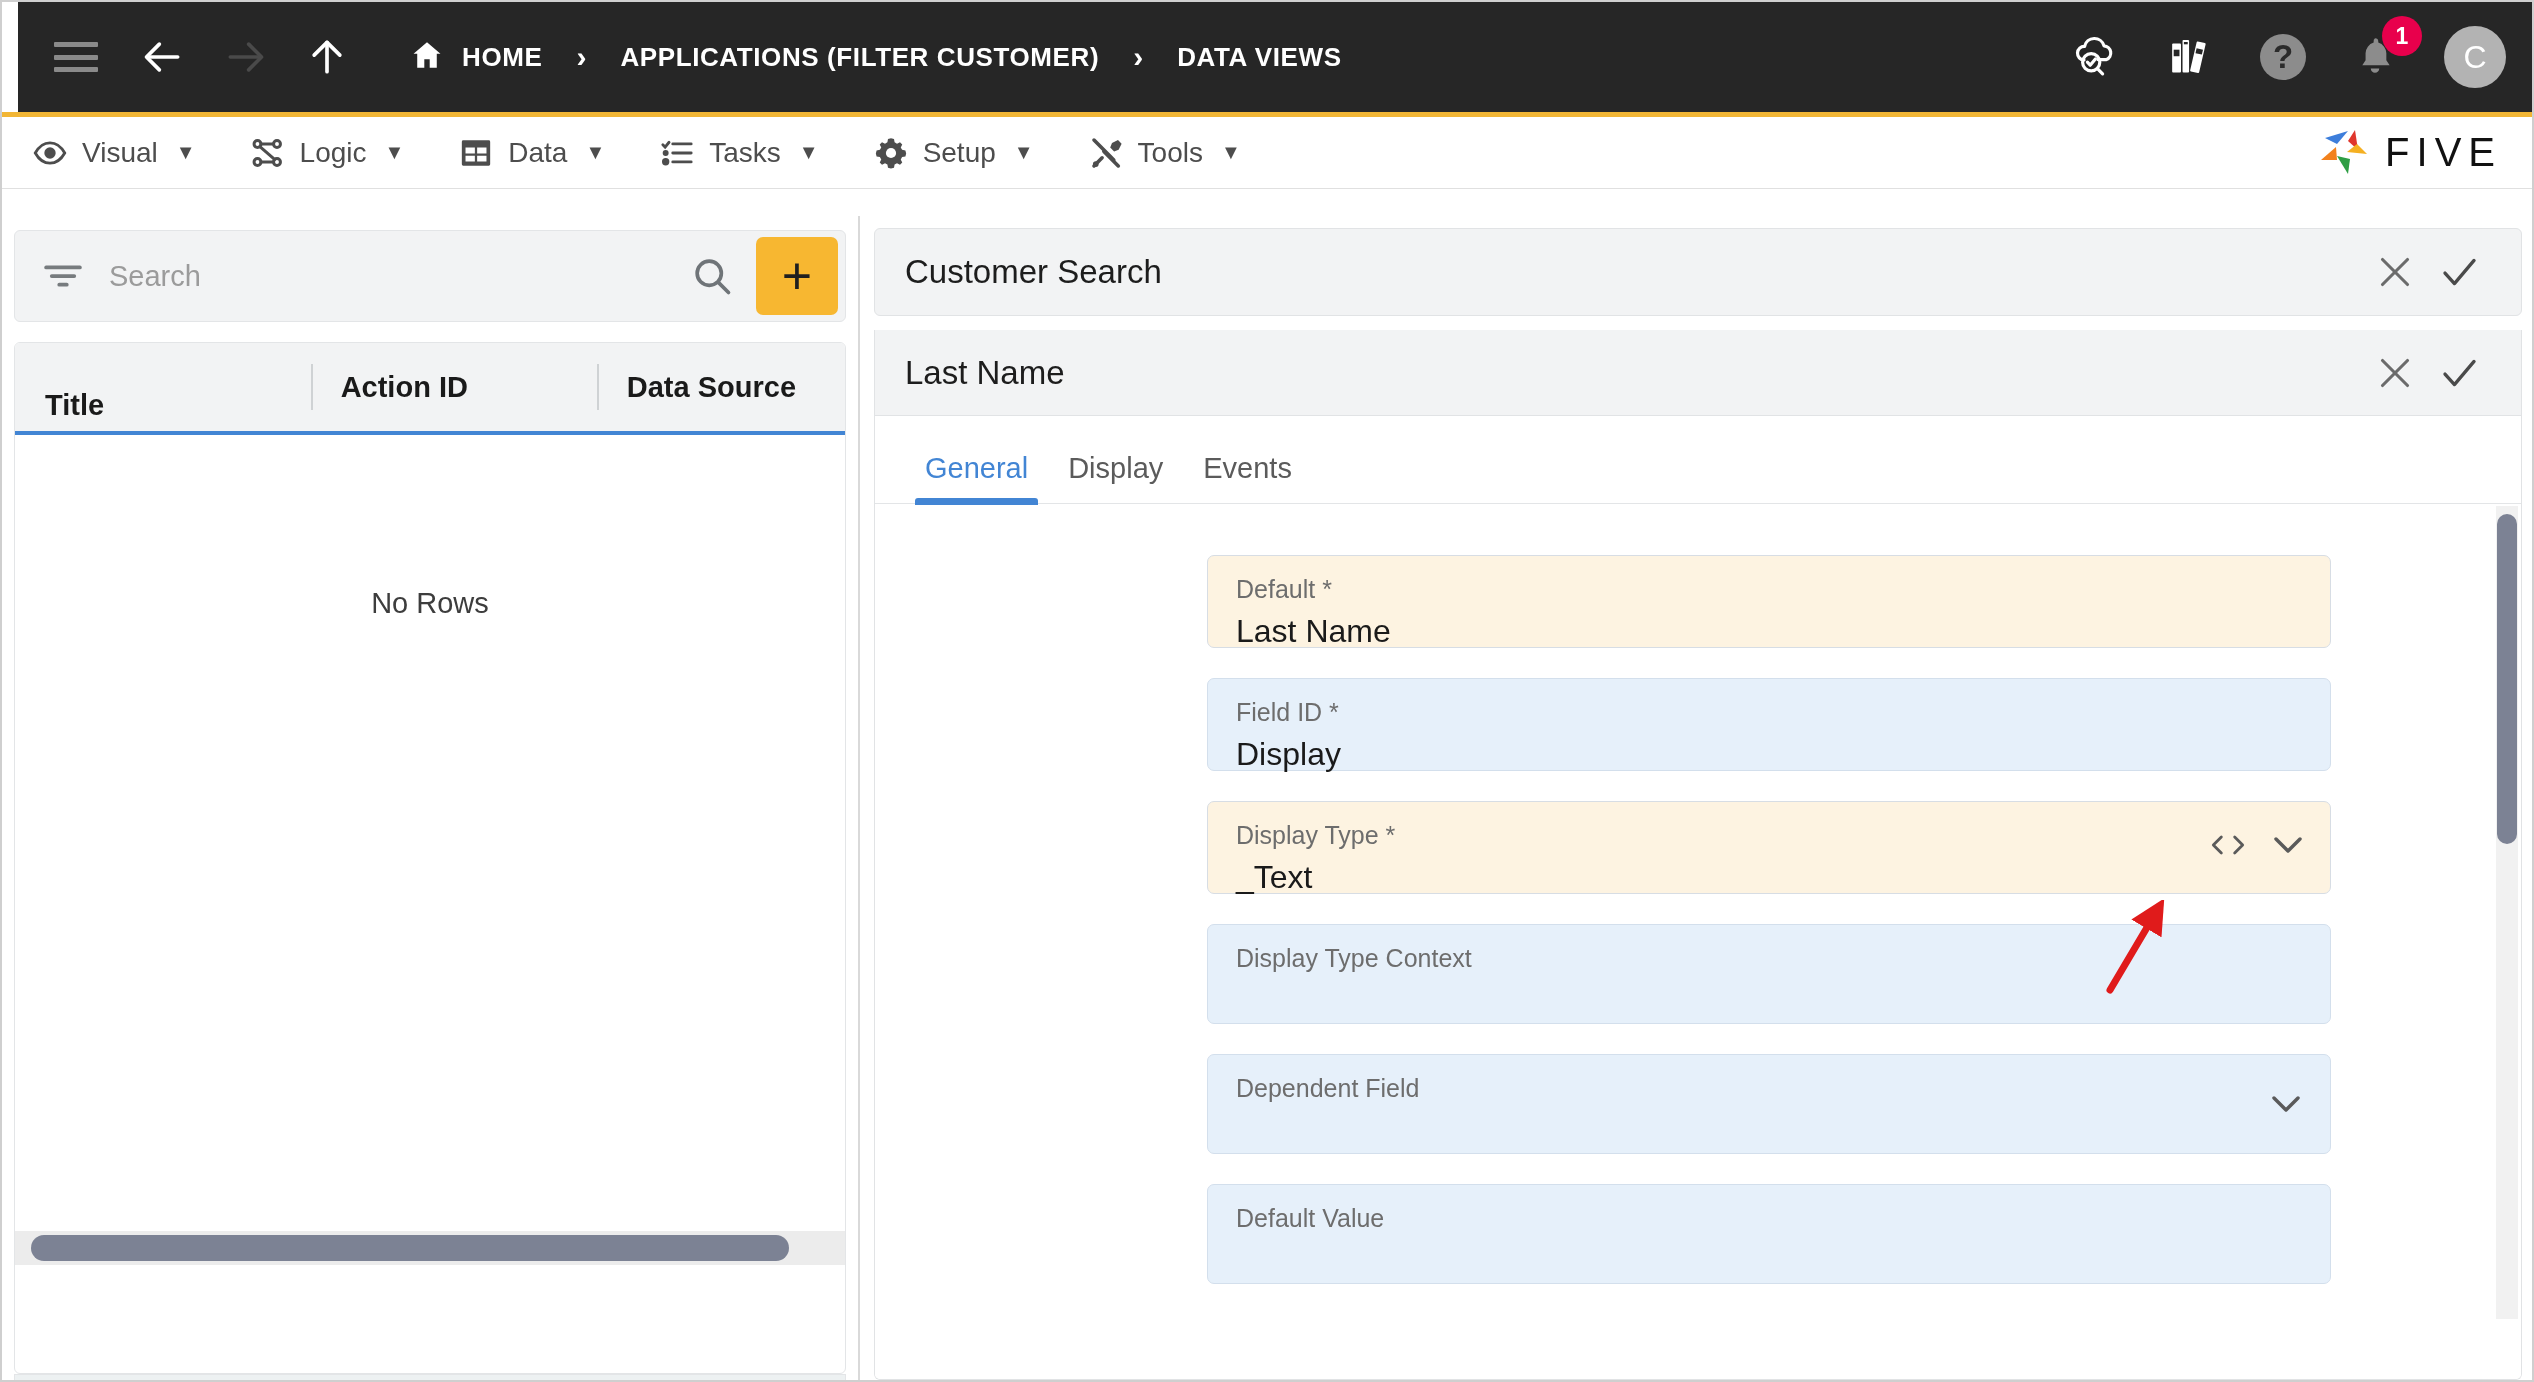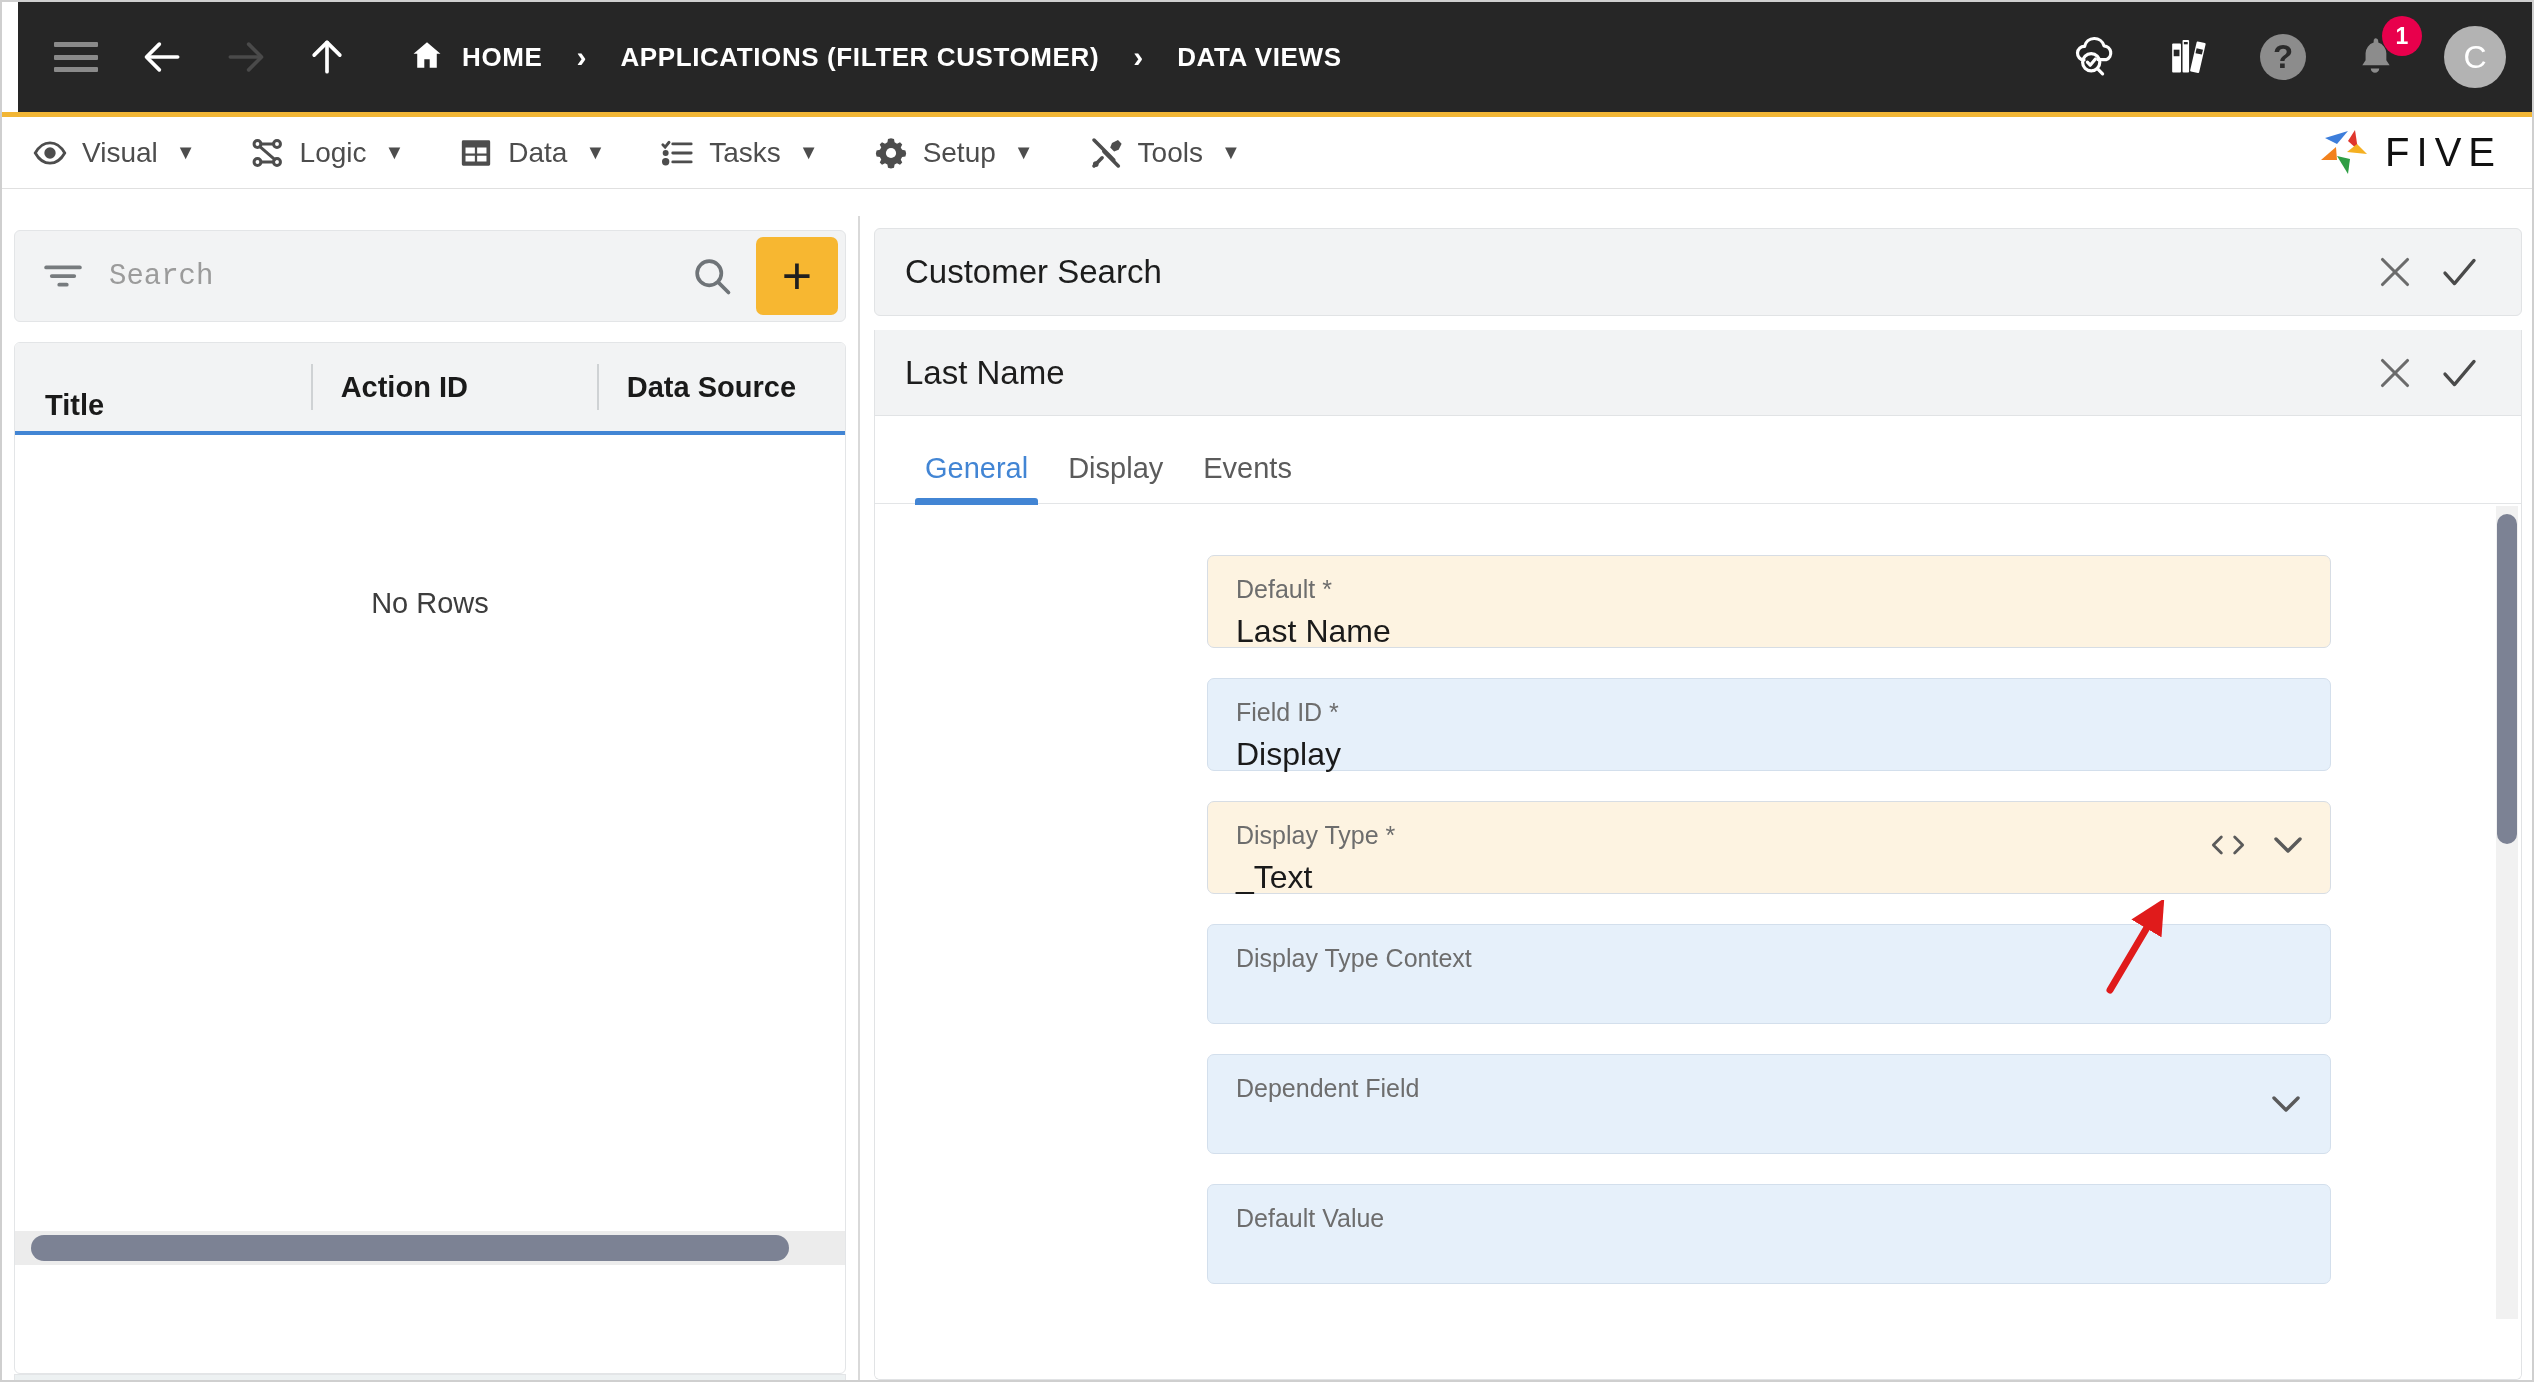--- a/index.html
+++ b/index.html
@@ -141,21 +141,21 @@
     border: 1px solid #e3e5e7;
     border-radius: 6px;
     display: flex; align-items: center;
     box-sizing: border-box;
     padding-left: 26px;
   }
   .filter-icon { width: 44px; height: 30px; margin-right: 22px; cursor: pointer; }
   .search-input {
     flex: 1 1 auto;
     border: none; outline: none; background: transparent;
-    font-family: Liberation Mono, monospace;
+    font-family: Liberation Sans, sans-serif;
     font-size: 29px; color: #14532d;
   }
   .search-input::placeholder { color: #9b9b9b; }
   .mag-btn { width: 56px; height: 56px; display:flex; align-items:center; justify-content:center; cursor:pointer; margin-right: 16px;}
   .plus-btn {
     width: 82px; height: 78px;
     background: #f7b731; border-radius: 7px;
     display: flex; align-items: center; justify-content: center;
     cursor: pointer; margin-right: 7px;
     flex: 0 0 auto;

